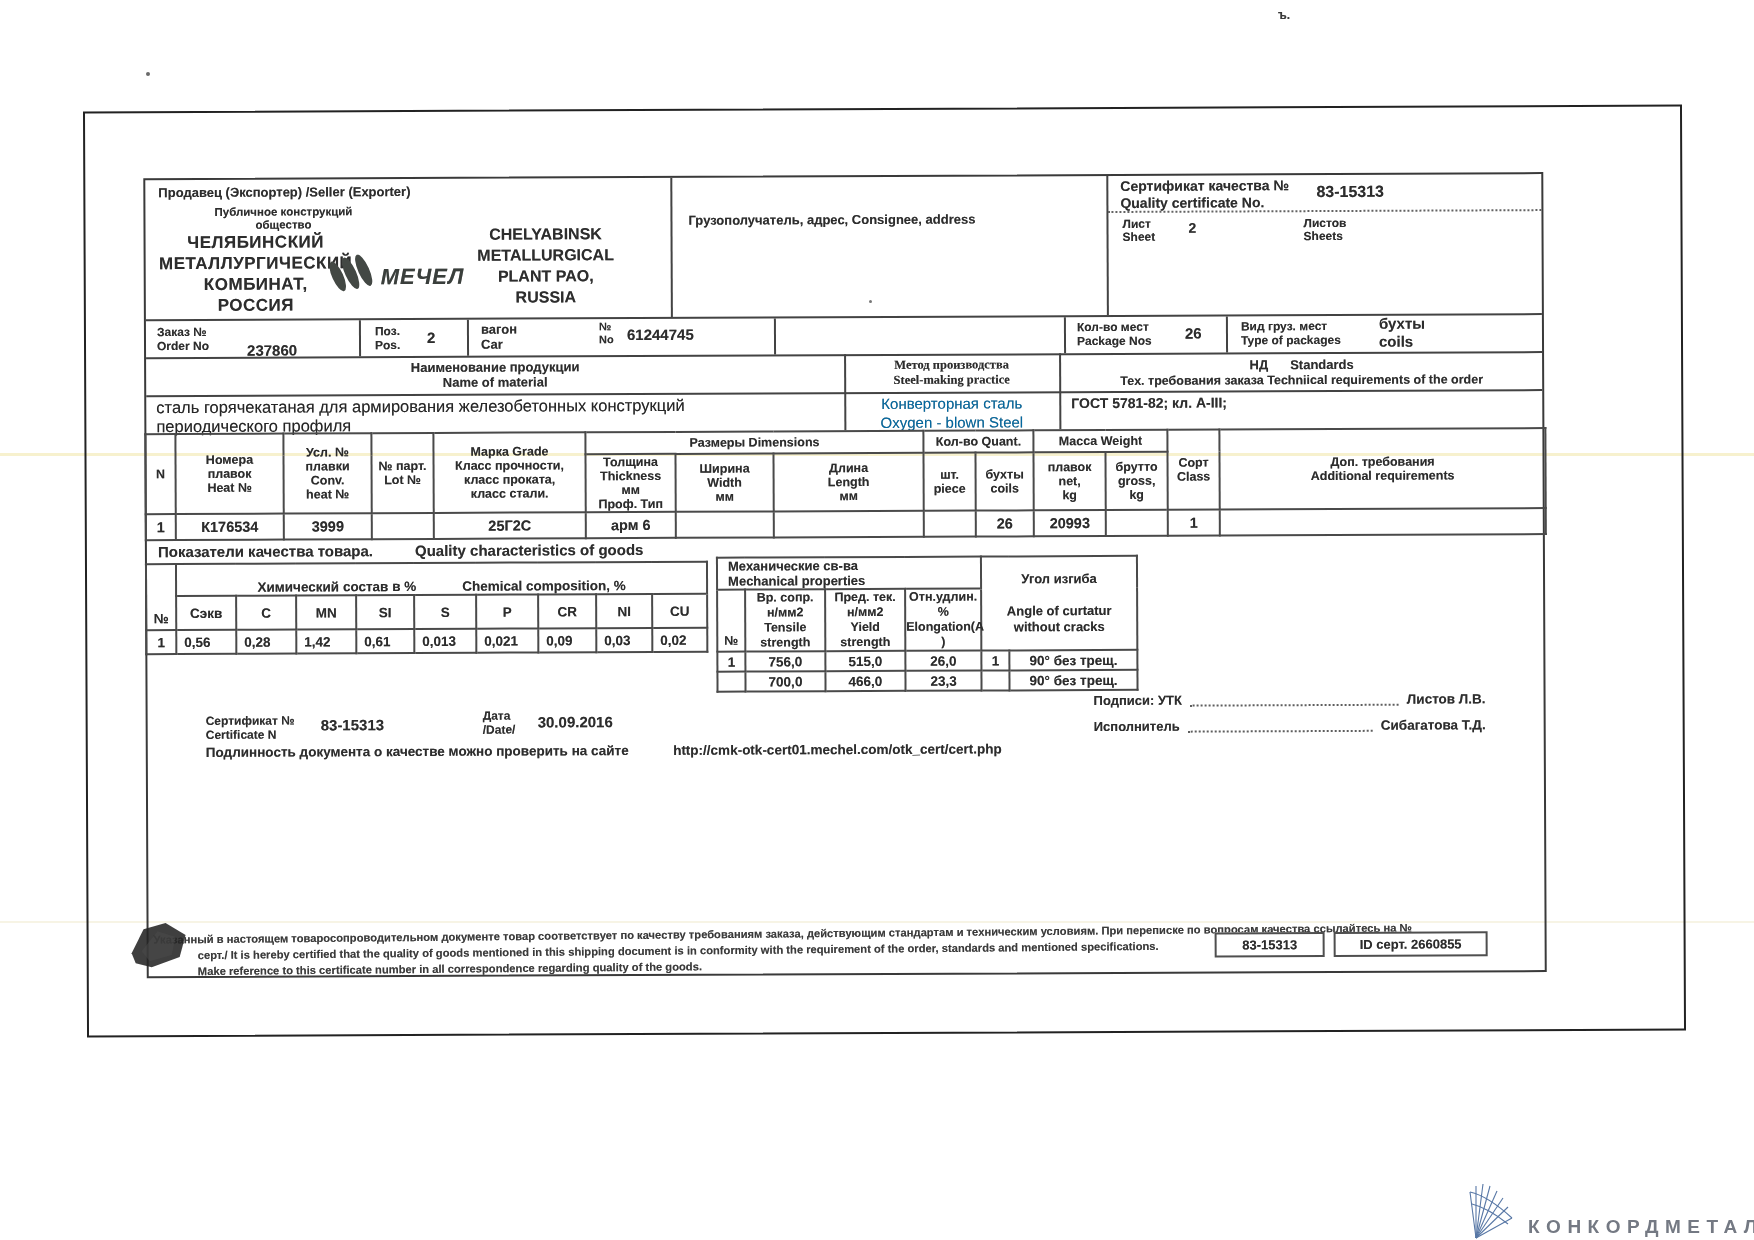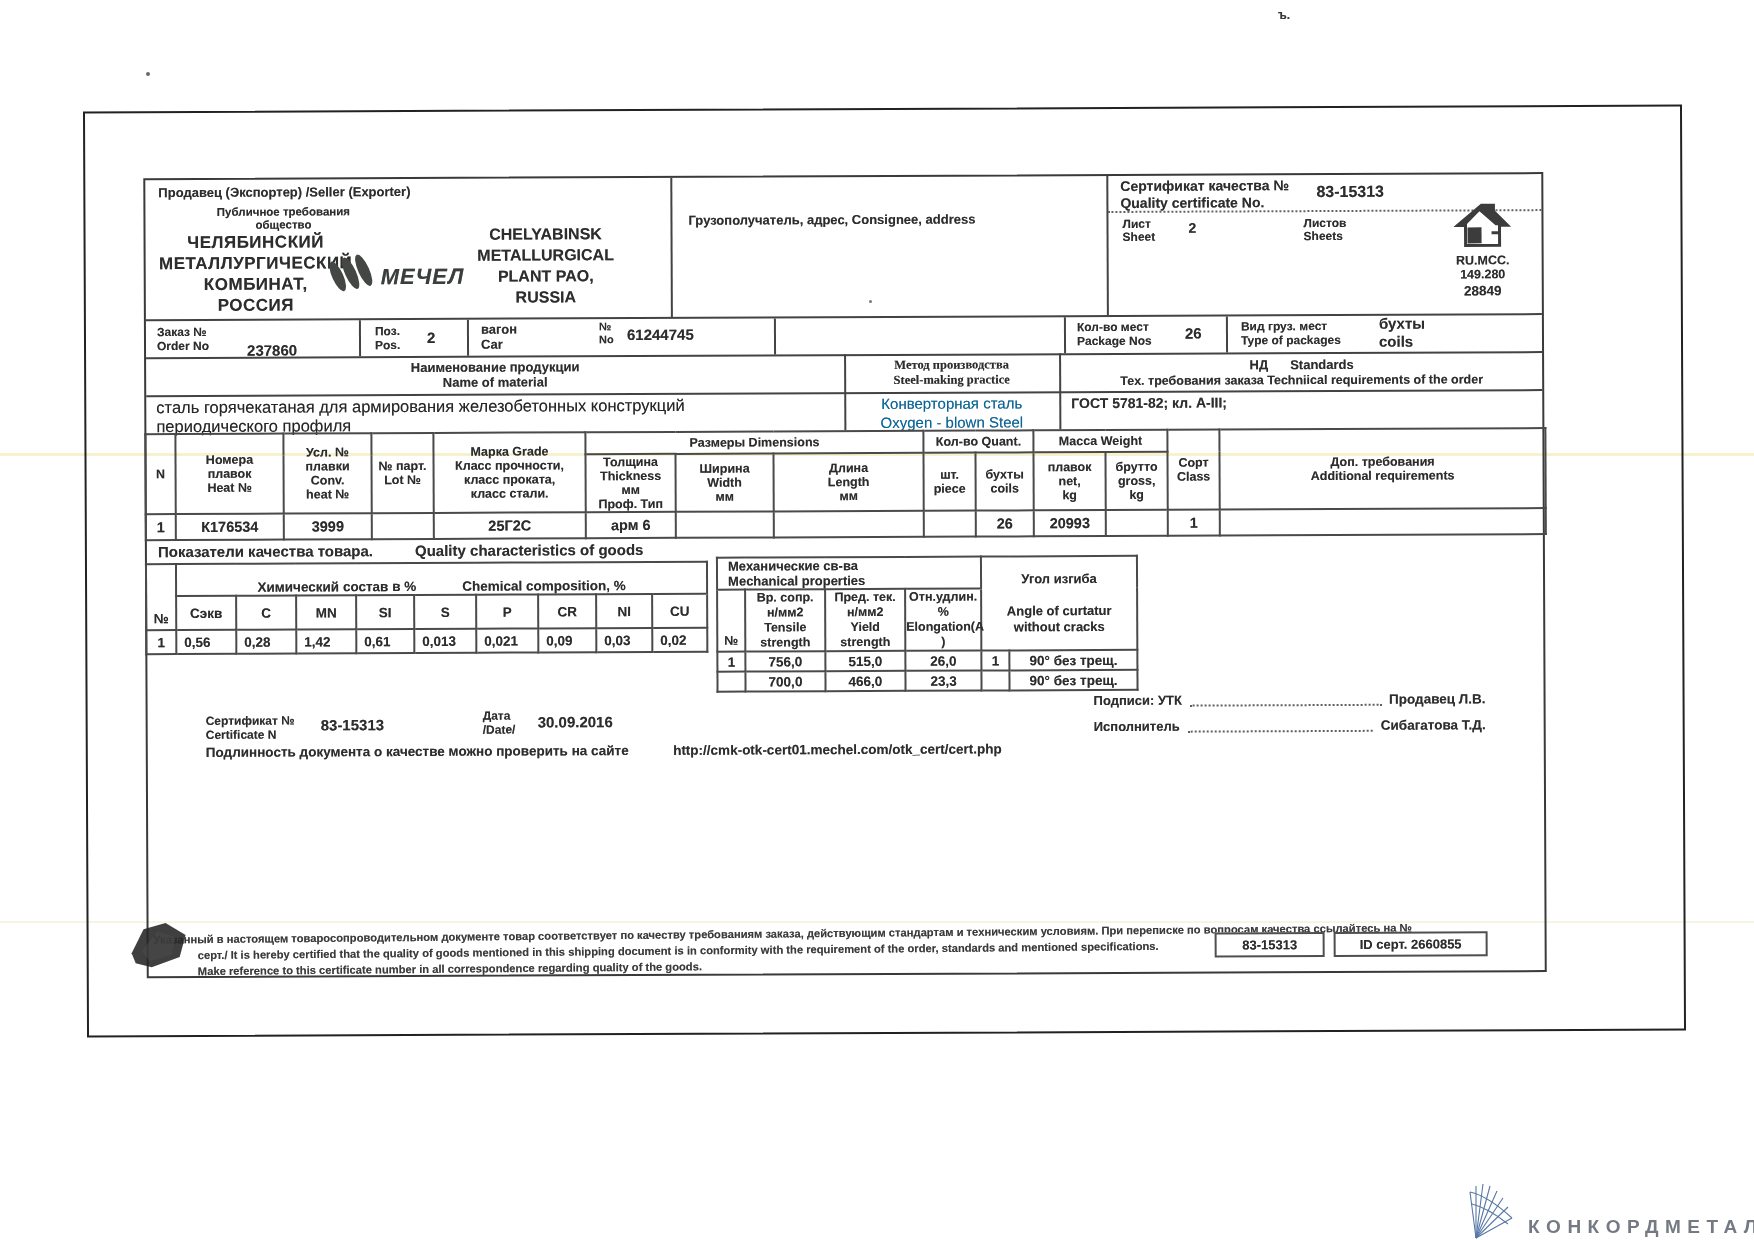--- a/index.html
+++ b/index.html
@@ -67,21 +67,21 @@
   <div class="vl" style="left:360px;top:318px;height:36px;"></div>
   <div class="vl" style="left:468px;top:318px;height:36px;"></div>
   <div class="vl" style="left:775px;top:318px;height:36px;"></div>
   <div class="vl" style="left:1065px;top:318px;height:36px;"></div>
   <div class="vl" style="left:1227px;top:318px;height:36px;"></div>
   <div class="vl" style="left:845px;top:354px;height:76px;"></div>
   <div class="vl" style="left:1060px;top:354px;height:76px;"></div>
   <div class="dash" style="left:1110px;top:212px;width:433px;"></div>
 
   <span class="abs lbl13" style="left:160px;top:182px;">Продавец (Экспортер) /Seller (Exporter)</span>
-  <div class="abs pre ctr b" style="left:200px;top:203px;width:170px;font-size:11.5px;line-height:13px;">Публичное требования
+  <div class="abs pre ctr b" style="left:200px;top:203px;width:170px;font-size:11.5px;line-height:13px;">Публичное конструкций
 общество</div>
   <div class="abs pre ctr b" style="left:150px;top:229px;width:214px;font-size:17px;line-height:21px;letter-spacing:.5px;">ЧЕЛЯБИНСКИЙ
 МЕТАЛЛУРГИЧЕСКИЙ
 КОМБИНАТ,
 РОССИЯ</div>
   <span class="abs" style="left:330px;top:252px;">
     <svg width="50" height="40" viewBox="0 0 50 40">
       <ellipse cx="9" cy="22" rx="5.5" ry="16" fill="#434844" transform="rotate(-24 9 22)"></ellipse>
       <ellipse cx="22" cy="19" rx="5.5" ry="17" fill="#434844" transform="rotate(-24 22 19)"></ellipse>
       <ellipse cx="35" cy="16" rx="5.5" ry="17" fill="#434844" transform="rotate(-24 35 16)"></ellipse>
@@ -97,33 +97,20 @@
 
   <span class="abs b" style="left:1122px;top:179px;font-size:14px;">Сертификат качества №</span>
   <span class="abs b" style="left:1122px;top:196px;font-size:14px;">Quality certificate No.</span>
   <span class="abs b" style="left:1318px;top:185px;font-size:16px;">83-15313</span>
   <span class="abs lbl12" style="left:1124px;top:218px;">Лист</span>
   <span class="abs lbl12" style="left:1124px;top:231px;">Sheet</span>
   <span class="abs b" style="left:1190px;top:221px;font-size:14px;">2</span>
   <span class="abs lbl12" style="left:1305px;top:218px;">Листов</span>
   <span class="abs lbl12" style="left:1305px;top:231px;">Sheets</span>
 
-  <div class="abs ctr" style="left:1438px;top:204px;width:92px;">
-    <span>
-      <svg width="58" height="48" viewBox="0 0 58 48">
-        <polygon points="4,24 28,4 40,4 40,10 54,24 46,24 46,44 12,44 12,24" fill="none" stroke="#3c3c3c" stroke-width="3"></polygon>
-        <polygon points="4,24 28,4 40,4 40,10 54,24 42,24 26,10 12,24" fill="#3c3c3c"></polygon>
-        <polygon points="14,26 28,26 28,42 14,42" fill="#3c3c3c"></polygon>
-        <rect x="38" y="30" width="8" height="3" fill="#3c3c3c"></rect>
-      </svg>
-    </span>
-    <div class="b" style="font-size:12.5px;line-height:14px;">RU.MCC.</div>
-    <div class="b" style="font-size:12.5px;line-height:15px;">149.280</div>
-    <div class="b" style="font-size:13.5px;line-height:17px;">28849</div>
-  </div>
 
   <span class="abs pre lbl12" style="left:158px;top:322px;">Заказ №
 Order No</span>
   <span class="abs val15" style="left:248px;top:327px;margin-top:12px;">237860</span>
   <span class="abs pre lbl12" style="left:376px;top:322px;">Поз.
 Pos.</span>
   <span class="abs val15" style="left:428px;top:327px;">2</span>
   <span class="abs pre lbl13" style="left:482px;top:320px;">вагон
 Car</span>
   <span class="abs pre" style="left:600px;top:319px;font-size:11px;font-weight:bold;line-height:13px;">№
@@ -332,21 +319,21 @@
       <td>23,3</td>
       <td></td>
       <td>90° без трещ.</td>
     </tr>
   </tbody>
     </table>
 
   <div class="abs" style="left:1093px;top:694px;width:392px;display:flex;align-items:flex-start;">
     <span class="b" style="font-size:13px;white-space:nowrap;">Подписи: УТК</span>
     <span class="sigline" style="flex:1;margin:0 8px;"></span>
-    <span class="b" style="font-size:13.5px;white-space:nowrap;">Продавец Л.В.</span>
+    <span class="b" style="font-size:13.5px;white-space:nowrap;">Листов Л.В.</span>
   </div>
   <div class="abs" style="left:1093px;top:720px;width:392px;display:flex;align-items:flex-start;">
     <span class="b" style="font-size:13px;white-space:nowrap;">Исполнитель</span>
     <span class="sigline" style="flex:1;margin:0 8px;"></span>
     <span class="b" style="font-size:13.5px;white-space:nowrap;">Сибагатова Т.Д.</span>
   </div>
 
   <span class="abs pre lbl12" style="left:205px;top:711px;">Сертификат №
 Certificate N</span>
   <span class="abs val15" style="left:320px;top:714px;">83-15313</span>

